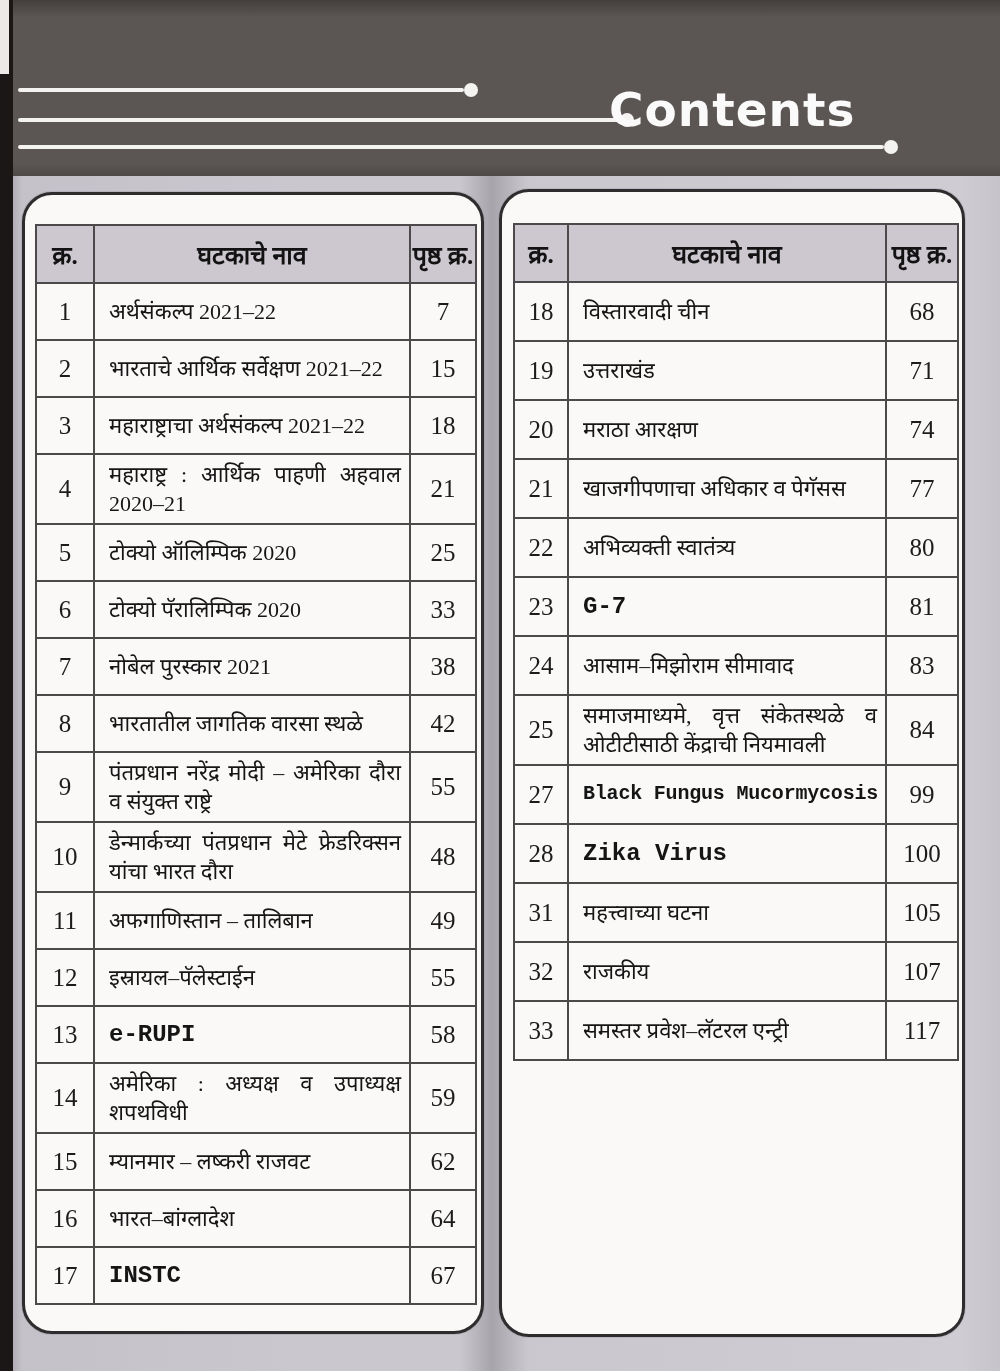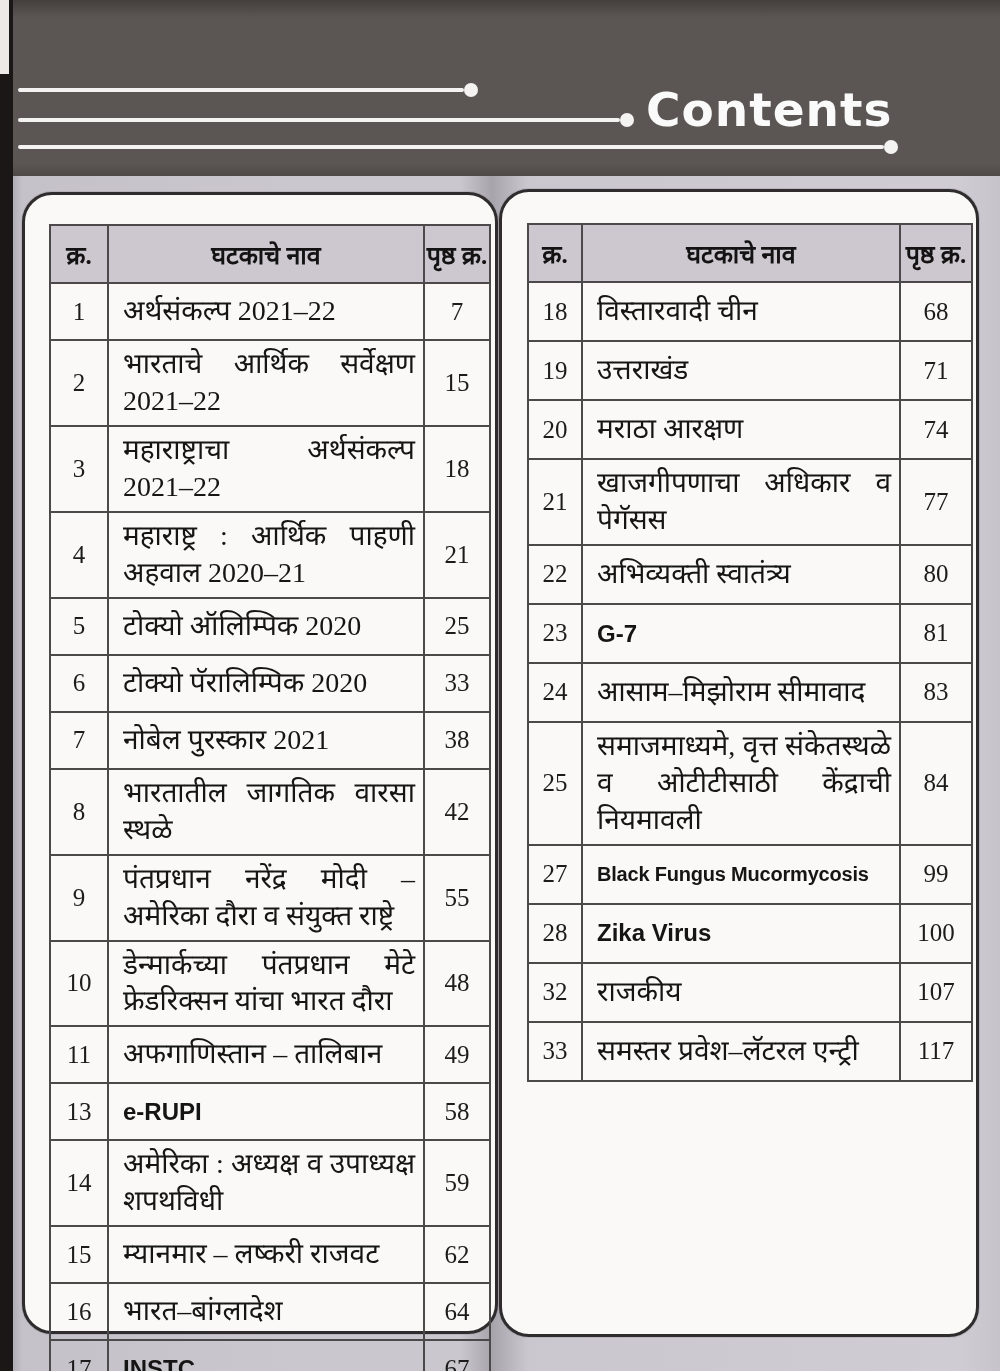--- a/index.html
+++ b/index.html
@@ -15,63 +15,62 @@
   }
   .hline{position:absolute;height:4px;background:#f4f3f2;border-radius:2px;}
   .hline::after{
     content:"";position:absolute;right:-14px;top:-5px;width:14px;height:14px;
     background:#f4f3f2;border-radius:50%;
   }
   .hline1{left:18px;top:88px;width:446px;}
   .hline2{left:18px;top:118px;width:602px;}
   .hline3{left:18px;top:145px;width:866px;}
   .banner-title{
-    position:absolute;left:646px;top:82px;
+    position:absolute;left:609px;top:82px;
     font:800 47px "DejaVu Sans","Liberation Sans",sans-serif;
     color:#fbfafa;letter-spacing:1px;text-align:right;
   }
   
   .spine{position:absolute;left:0;top:0;width:13px;height:1371px;background:#1a1716;}
   .spine-notch{position:absolute;left:0;top:0;width:9px;height:74px;background:#ece9e7;}
   
   .page-body{
     position:absolute;left:0;top:176px;width:1000px;height:1195px;
     background:linear-gradient(90deg,
       #949097 0px,#c5c1c9 22px,#cbc7cf 300px,#cbc7cf 460px,
       #a8a4ac 492px,#cbc7cf 528px,#d0ccd4 960px,#c7c3cb 1000px);
   }
   
   .panel{
     position:absolute;background:#faf9f8;
     border:3px solid #2e2c2c;border-radius:30px;
     box-shadow:0 0 0 1px #8d89914d;
-    padding-left:14px;
   }
   .panel-left {left:22px; top:16px;width:456px;height:1136px;}
   .panel-right{left:499px;top:13px;width:460px;height:1142px;}
   
   table{border-collapse:collapse;table-layout:fixed;}
   .panel-left  table{margin:29px 0 0 10px;width:428px;}
   .panel-right table{margin:31px 0 0 11px;width:432px;}
   th,td{border:2px solid #4b4949;overflow:hidden;}
   th{
     background:#cdc8d0;font-weight:bold;font-size:25px;color:#141313;
     height:54px;text-align:center;
   }
   .t-left  .col-num {width:54px;}  .t-left  .col-name{width:312px;} .t-left  .col-page{width:62px;}
   .t-right .col-num {width:50px;}  .t-right .col-name{width:314px;} .t-right .col-page{width:68px;}
   .t-left  tbody tr{height:57px;}
   .t-right tbody tr{height:59px;}
   td.c-num,td.c-page{text-align:center;font-size:25px;color:#1d1c1c;}
   td.c-name{
-    font-size:28px;color:#161515;line-height:1.32;
+    font-size:22px;color:#161515;line-height:1.32;
     padding:5px 8px 5px 14px;text-align:justify;text-align-last:left;
   }
   td.c-name.latin{
-    font-family:Liberation Sans, sans-serif;
+    font-family:Liberation Mono, monospace;
     font-weight:700;font-size:24px;white-space:nowrap;text-align:left;
   }
   td.c-name.latin.long{font-size:20px;letter-spacing:-0.2px;}
 </style>
 </head>
 <body>
 
 <div>
 
   <div class="banner">
@@ -142,20 +141,25 @@
               <td class="c-num">10</td>
               <td class="c-name">डेन्मार्कच्या पंतप्रधान मेटे फ्रेडरिक्सन यांचा भारत दौरा</td>
               <td class="c-page">48</td>
             </tr>
             <tr>
               <td class="c-num">11</td>
               <td class="c-name">अफगाणिस्तान – तालिबान</td>
               <td class="c-page">49</td>
             </tr>
             <tr>
+              <td class="c-num">12</td>
+              <td class="c-name">इस्रायल–पॅलेस्टाईन</td>
+              <td class="c-page">55</td>
+            </tr>
+            <tr>
               <td class="c-num">13</td>
               <td class="c-name latin">e-RUPI</td>
               <td class="c-page">58</td>
             </tr>
             <tr>
               <td class="c-num">14</td>
               <td class="c-name">अमेरिका : अध्यक्ष व उपाध्यक्ष शपथविधी</td>
               <td class="c-page">59</td>
             </tr>
             <tr>
@@ -231,20 +235,25 @@
               <td class="c-num">27</td>
               <td class="c-name latin long">Black Fungus Mucormycosis</td>
               <td class="c-page">99</td>
             </tr>
             <tr>
               <td class="c-num">28</td>
               <td class="c-name latin">Zika Virus</td>
               <td class="c-page">100</td>
             </tr>
             <tr>
+              <td class="c-num">31</td>
+              <td class="c-name">महत्त्वाच्या घटना</td>
+              <td class="c-page">105</td>
+            </tr>
+            <tr>
               <td class="c-num">32</td>
               <td class="c-name">राजकीय</td>
               <td class="c-page">107</td>
             </tr>
             <tr>
               <td class="c-num">33</td>
               <td class="c-name">समस्तर प्रवेश–लॅटरल एन्ट्री</td>
               <td class="c-page">117</td>
             </tr>
           </tbody>

